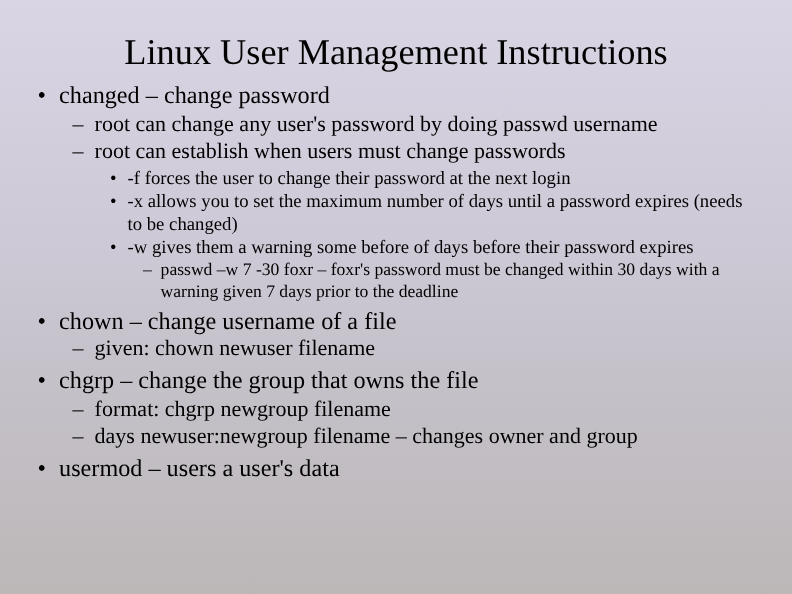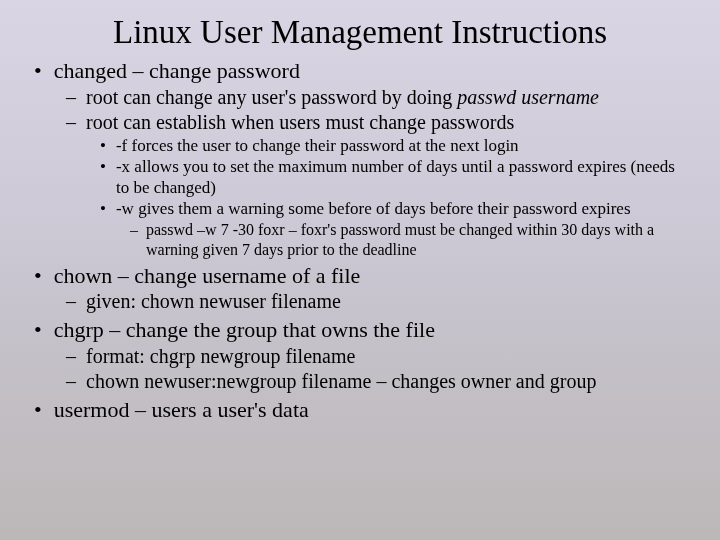--- a/index.html
+++ b/index.html
@@ -9,21 +9,21 @@
 body {
   width: 720px;
   height: 540px;
   background: linear-gradient(180deg, #d9d5e4 0%, #cdc9d6 40%, #c3bfc6 70%, #bcb8b8 100%);
   font-family: "Times New Roman", Times, serif;
   color: #000;
   overflow: hidden;
   box-sizing: border-box;
 }
 .slide {
-  padding: 14px 34px 0 34px;
+  padding: 30px 34px 0 34px;
 }
 .title {
   font-size: 33px;
   text-align: center;
   margin: 0 0 6px 0;
   font-weight: normal;
 }
 ul {
   margin: 0;
   padding: 0;
@@ -38,21 +38,21 @@
 .lvl2 .dash { margin-right: 10px; }
 
 .lvl3 { margin-left: 34px; }
 .lvl3 > li > .row { display: flex; align-items: baseline; font-size: 17px; line-height: 1.25; }
 .lvl3 .bullet-s { margin-right: 10px; }
 
 .lvl4 { margin-left: 30px; }
 .lvl4 > li > .row { display: flex; align-items: baseline; font-size: 16px; line-height: 1.25; }
 .lvl4 .dash-s { margin-right: 8px; }
 
-.italic { font-style: italic; }
+.italic { }
 .text { flex: 1; }
 </style>
 </head>
 <body>
 
 <div class="slide">
   <h1 class="title">Linux User Management Instructions</h1>
 
   <ul class="lvl1">
 
@@ -128,21 +128,21 @@
       <ul class="lvl2">
         <li>
             <div class="row">
               <span class="dash">–</span>
               <span class="text">format:  chgrp newgroup filename</span>
             </div>
           </li>
         <li>
             <div class="row">
               <span class="dash">–</span>
-              <span class="text">chown newuser:newgroup filename – changes owner and group</span>
+              <span class="text">days newuser:newgroup filename – changes owner and group</span>
             </div>
           </li>
       </ul>
     </li>
 
     <li>
       <div class="row">
           <span class="bullet">•</span>
           <span class="text">usermod – users a user's data</span>
         </div>

